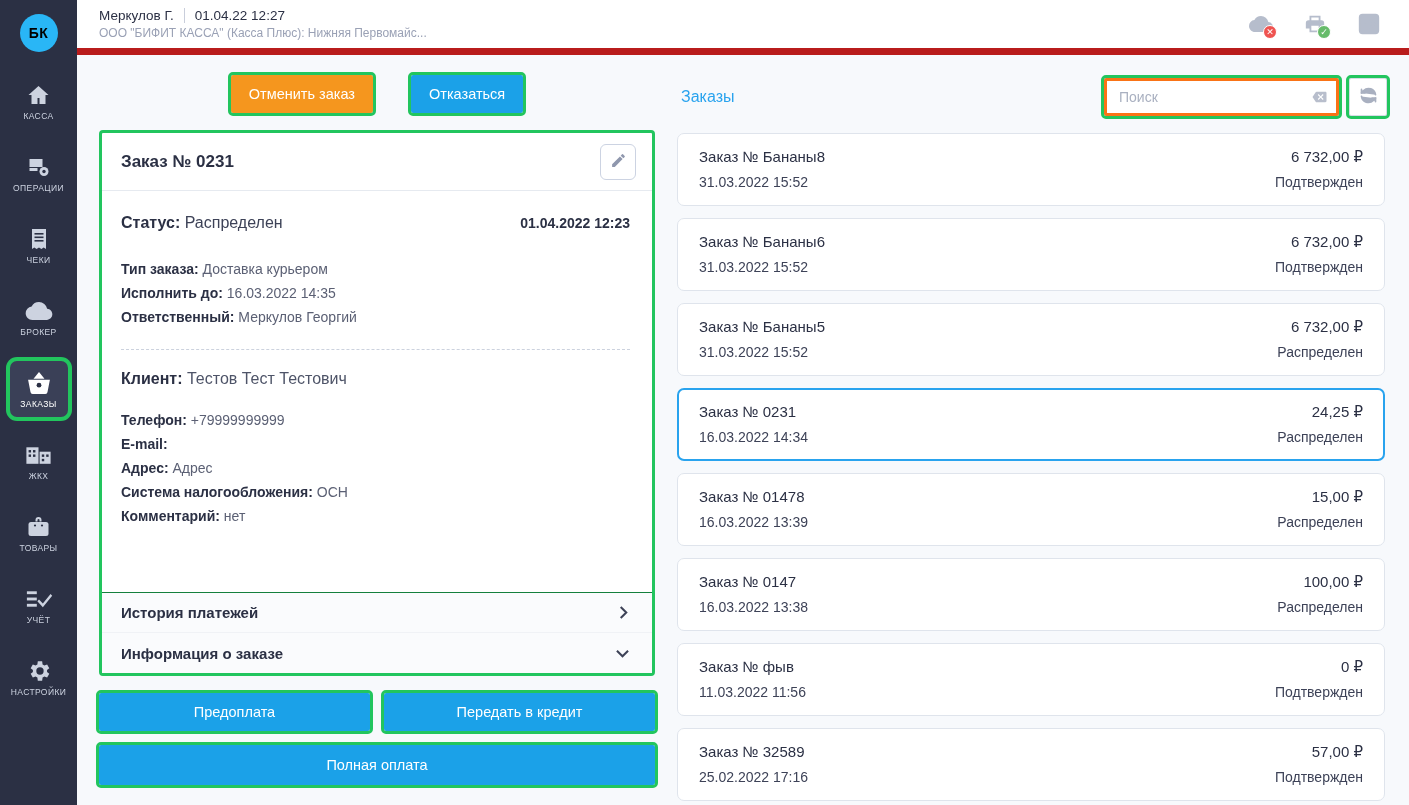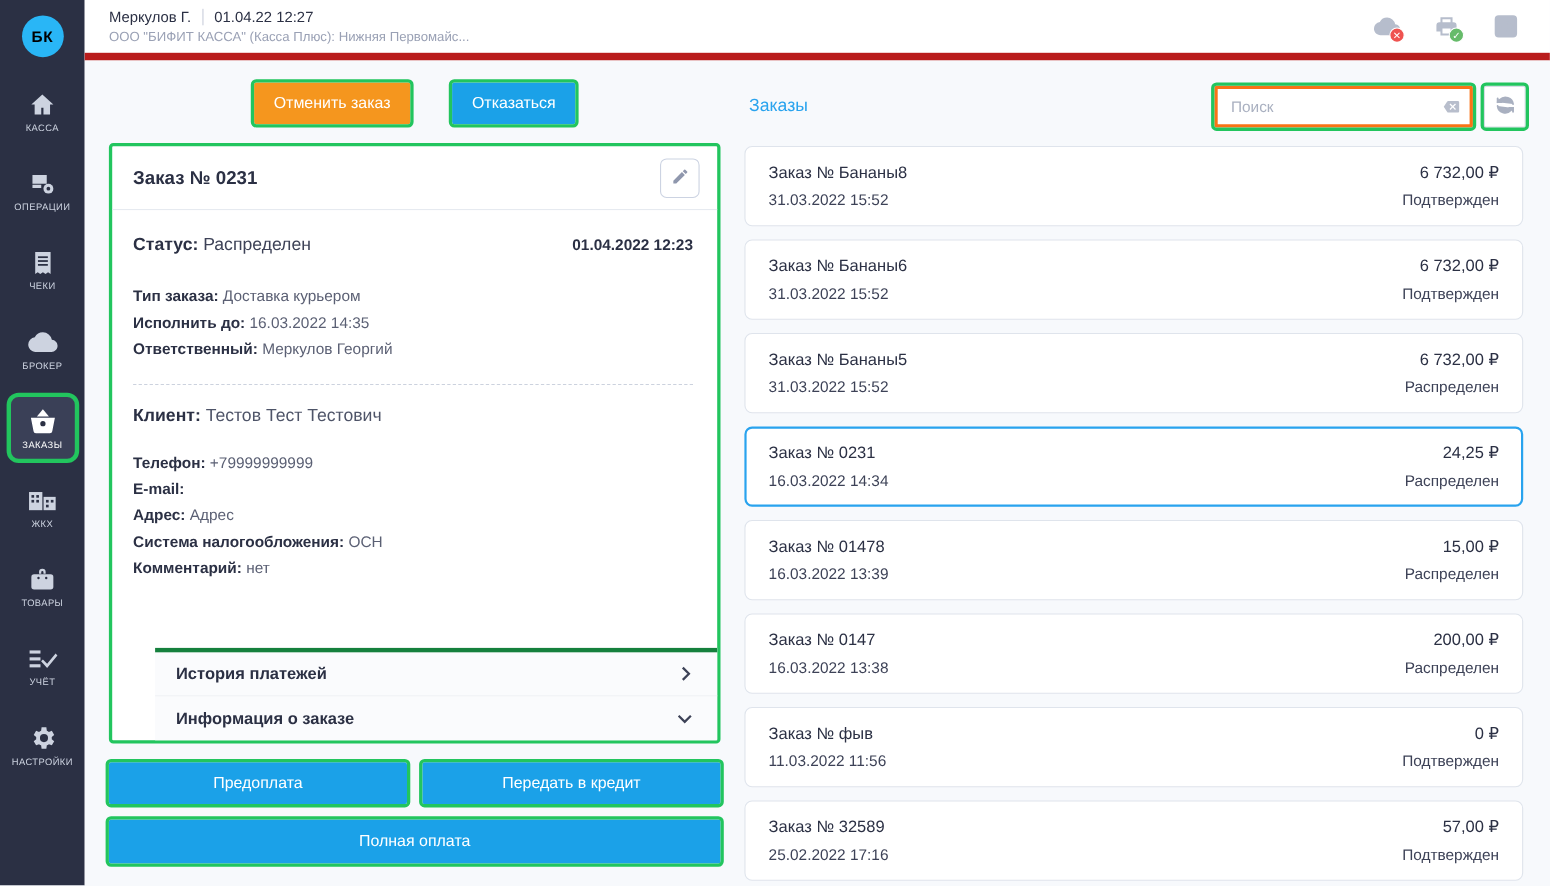--- a/index.html
+++ b/index.html
@@ -149,21 +149,21 @@
   .fld .v { color: #5b6074; }
   .status-row .fld { font-size: 16px; }
   .status-row .fld b { font-size: 16px; }
   .status-row .fld .v { font-size: 16px; color: #3d4257; }
   .status-date { margin-left: auto; font-size: 14px; font-weight: 700; color: #2b3044; white-space: nowrap; }
   .dashed-sep { border-top: 1px dashed #ccd2de; margin: 20px 0 20px 0; }
   .client-line { font-size: 16px; margin-bottom: 20px; }
   .client-line b { font-weight: 700; color: #2b3044; }
   .client-line .v { color: #4e5468; }
 
-  .detail-foot { flex: 0 0 auto; border-top: 4px solid #15803d; background: #fafbfd; margin-left: 39px; }
+  .detail-foot { flex: 0 0 auto; border-top: 1px solid #15803d; background: #fafbfd; }
   .foot-row {
     height: 40px; display: flex; align-items: center;
     padding: 0 22px 0 19px; cursor: pointer;
     font-size: 15px; font-weight: 700; color: #2b3044;
     border-bottom: 1px solid #f0f2f6;
   }
   .foot-row:last-child { border-bottom: none; }
   .foot-row .chev { margin-left: auto; color: #5b6074; display: flex; }
   .foot-row .chev svg { stroke: #3d4257; fill: none; stroke-width: 2.2; }
 
@@ -516,21 +516,21 @@
                 <span class="oc-amount">15,00 ₽</span>
               </div>
               <div class="oc-row">
                 <span class="oc-date">16.03.2022 13:39</span>
                 <span class="oc-status">Распределен</span>
               </div>
             </div>
             <div class="order-card">
               <div class="oc-row">
                 <span class="oc-name">Заказ № 0147</span>
-                <span class="oc-amount">200,00 ₽</span>
+                <span class="oc-amount">100,00 ₽</span>
               </div>
               <div class="oc-row">
                 <span class="oc-date">16.03.2022 13:38</span>
                 <span class="oc-status">Распределен</span>
               </div>
             </div>
             <div class="order-card">
               <div class="oc-row">
                 <span class="oc-name">Заказ № фыв</span>
                 <span class="oc-amount">0 ₽</span>

